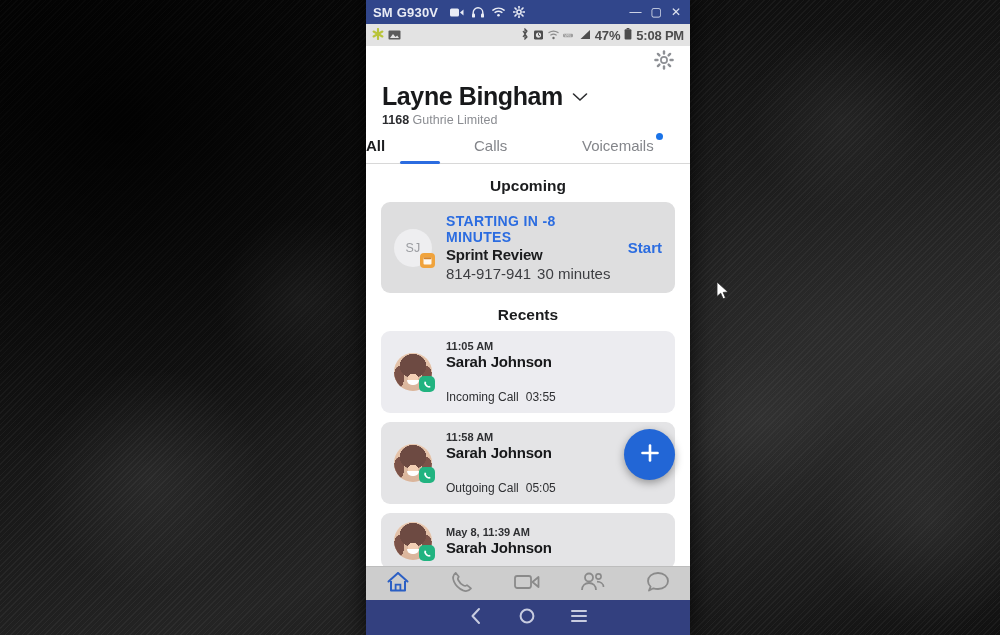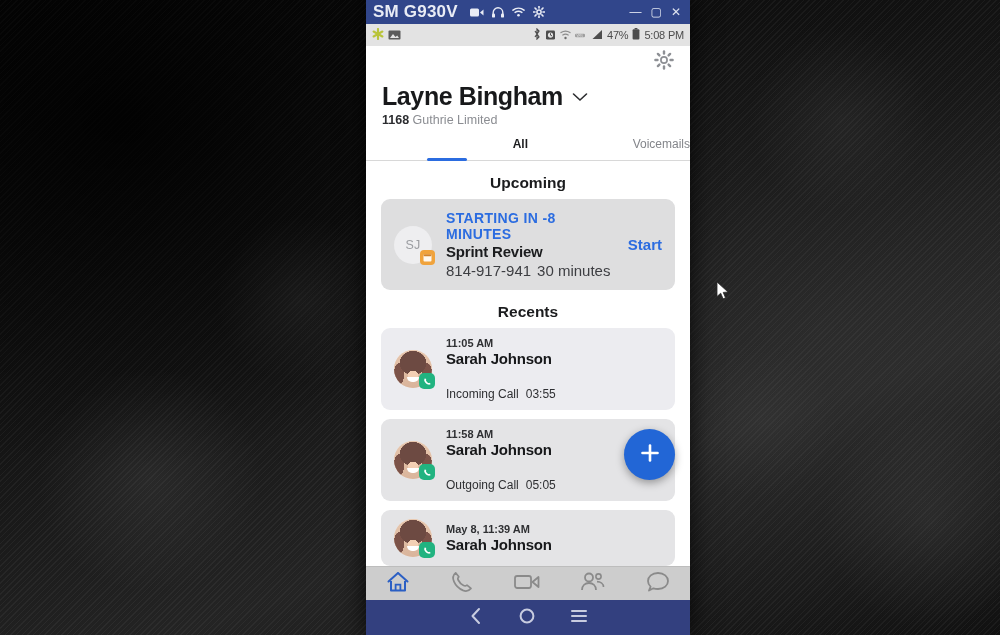--- a/index.html
+++ b/index.html
@@ -32,53 +32,53 @@
     box-shadow: 0 0 24px rgba(0,0,0,.85);
     overflow: hidden;
   }
 
   
   .titlebar {
     height: 24px; background: #31468b;
     display: flex; align-items: center; padding: 0 7px;
     color: #e9ecf5;
   }
-  .tb-title { font-size: 17px; font-weight: bold; letter-spacing:.2px; }
+  .tb-title { font-size: 13px; font-weight: bold; letter-spacing:.2px; }
   .tb-icons { display: flex; align-items: center; gap: 8px; margin-left: 12px; }
   .tb-icons svg { display: block; }
   .tb-spacer { flex: 1; }
   .tb-ctrls { display: flex; align-items: center; gap: 9px; margin-right: 2px; }
   .tb-ctrls span { font-size: 12px; line-height: 1; color:#dfe4f0; }
 
   
   .statusbar {
     height: 22px; background: #e3e3e3;
     display: flex; align-items: center; padding: 0 6px;
     color: #5b5b5b;
   }
   .sb-left { display: flex; align-items: center; gap: 4px; }
   .sb-right { margin-left: auto; display: flex; align-items: center; gap: 4px; }
-  .sb-text { font-size: 11px; font-weight: normal; color: #4d4d4d; letter-spacing: -.2px; }
+  .sb-text { font-size: 13px; font-weight: bold; color: #4d4d4d; letter-spacing: -.2px; }
 
   
   .app {
     position: absolute; top: 46px; bottom: 69px; left: 0; right: 0;
     background: #ffffff; overflow: hidden;
   }
   .gear-row { height: 32px; display:flex; justify-content:flex-end; align-items:center; padding-right:16px; }
 
   .acct { padding: 4px 16px 0 16px; }
   .acct-name-row { display: flex; align-items: center; gap: 9px; }
   .acct-name { font-size: 25px; font-weight: bold; color: #18191b; letter-spacing: -.4px; }
   .acct-sub { margin-top: 2px; font-size: 12.5px; color: #8b8d92; }
   .acct-sub b { color: #2c2d30; font-weight: bold; }
 
   .tabs { display: flex; margin-top: 10px; border-bottom: 1px solid #d8d8d8; }
-  .tab { flex: 1; text-align: right; padding-bottom: 9px; position: relative;
-         font-size: 12px; color: #83858a; }
+  .tab { flex: 1; text-align: left; padding-bottom: 9px; position: relative;
+         font-size: 15px; color: #83858a; }
   .tab.active { color: #1c1d1f; font-weight: bold; }
   .tab.active::after {
     content:""; position:absolute; left:50%; transform:translateX(-50%);
     bottom:-1px; width:40px; height:3px; background:#2b6ce0; border-radius:2px;
   }
   .tab .badge {
     position:absolute; top:-4px; margin-left:2px;
     width:7px; height:7px; border-radius:50%; background:#1a73e8;
   }
 
@@ -314,20 +314,23 @@
         <b>1168</b>
         <span>Guthrie Limited</span>
       </div>
     </div>
 
     <div class="tabs">
       <div class="tab active">
         <span>All</span>
       </div>
       <div class="tab">
+        <span>Calls</span>
+      </div>
+      <div class="tab">
         <span>Voicemails</span><span class="badge"></span>
       </div>
     </div>
 
     <div class="section-title">Upcoming</div>
 
     <div class="card">
       <div class="avatar-wrap">
         <div class="avatar-initials">SJ</div>
         <div class="badge-sq">

